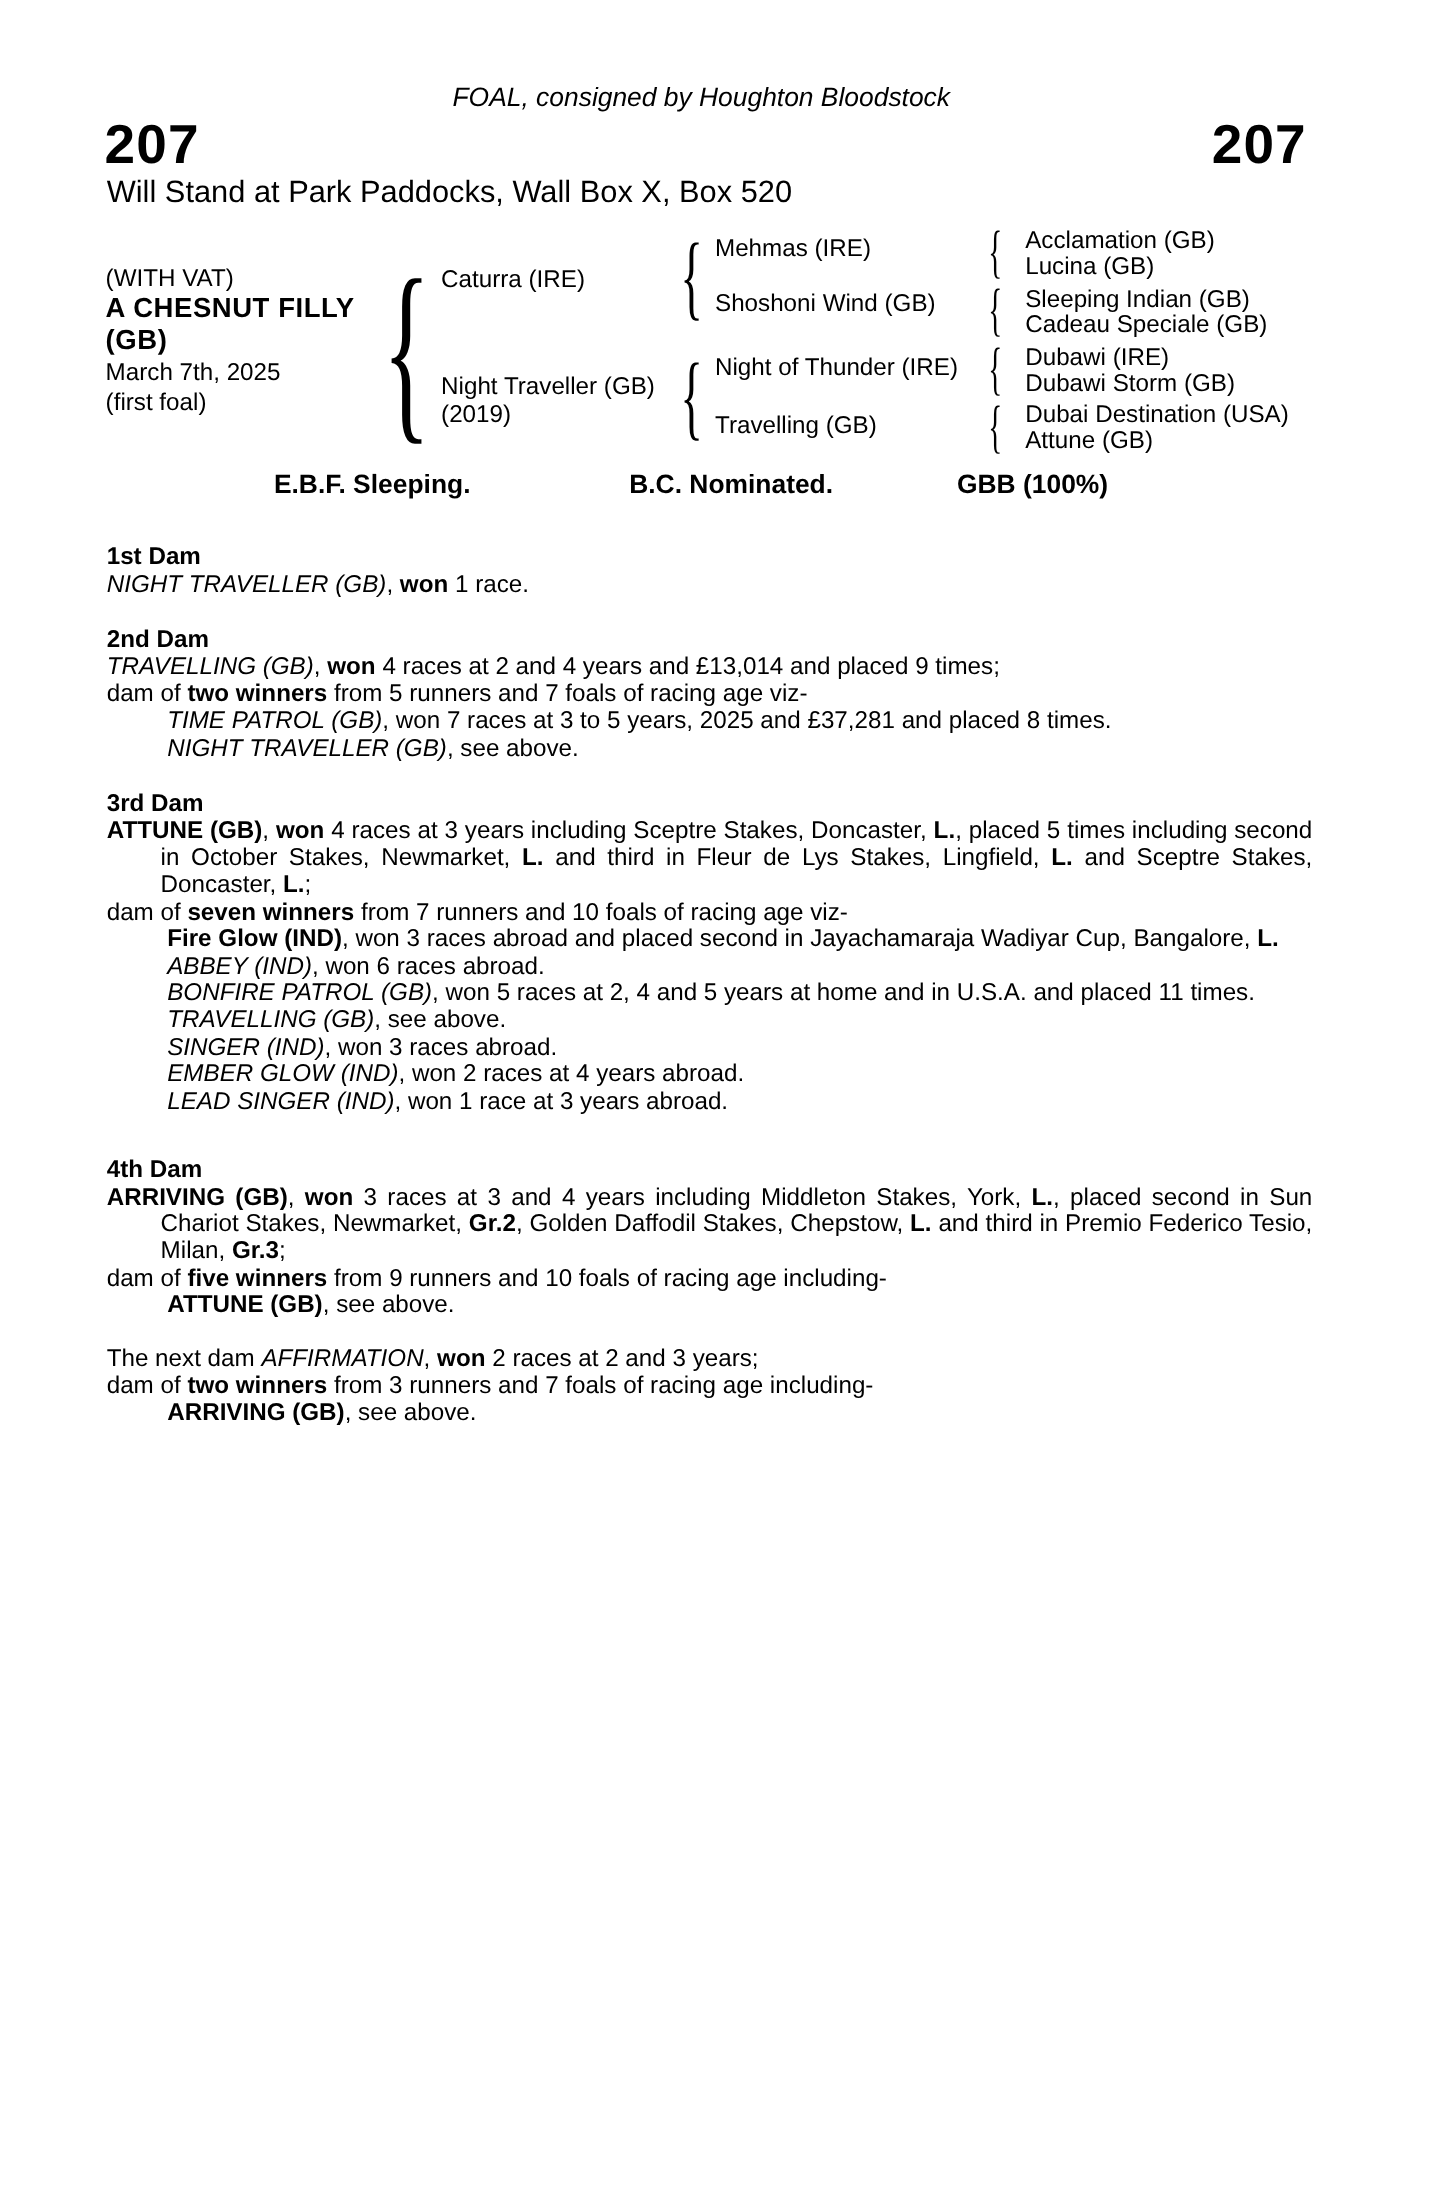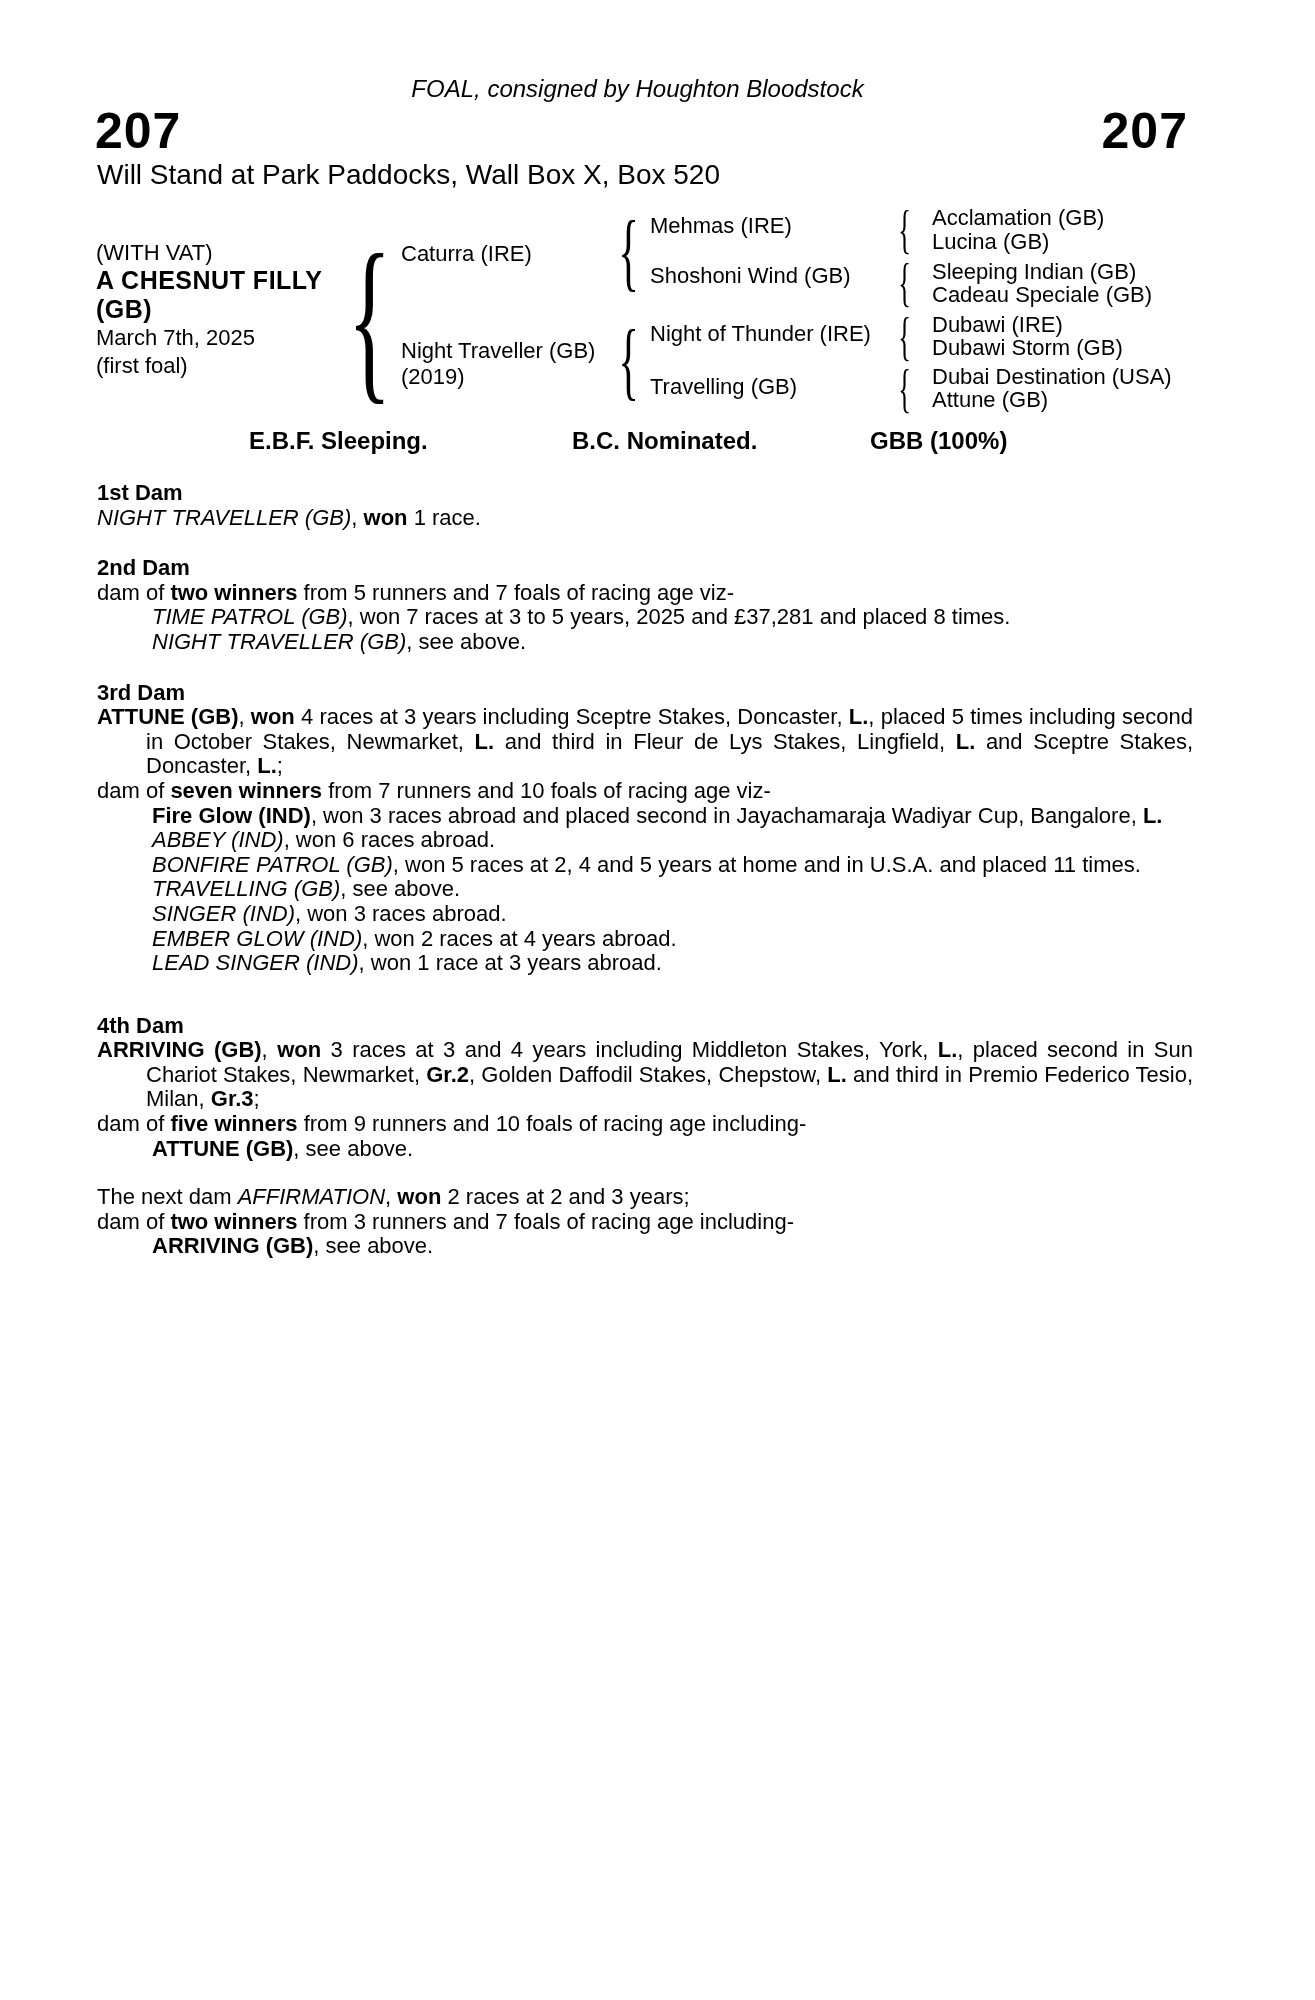--- a/index.html
+++ b/index.html
@@ -73,21 +73,21 @@
     white-space: nowrap;
   }
 
   
   .body-block {
     left: 97px; top: 478px; width: 1096px;
     font-size: 22px;
     line-height: 24.6px;
   }
   .section { margin-top: 26px; }
-  .section:first-child { margin-top: 3px; }
+  .section:first-child { margin-top: 16px; }
   .section:nth-child(4) { margin-top: 38px; }
   .section:nth-child(5) { margin-top: 24px; }
   .sec-heading { font-weight: bold; }
   .para { text-align: left; }
   .para.justify { text-align: justify; }
   .para-main    { padding-left: 49px; text-indent: -49px; }
   .para-progeny { padding-left: 96px; text-indent: -41px; }
   .s-b  { font-weight: bold; }
   .s-i  { font-style: italic; }
 </style>
@@ -146,20 +146,21 @@
     <span style="left:870px;">GBB (100%)</span>
   </div>
 
   <div class="abs body-block">
       <div class="section">
         <div class="sec-heading">1st Dam</div>
         <div class="para para-main"><span class="s-i">NIGHT TRAVELLER (GB)</span><span>, </span><span class="s-b">won</span><span> 1 race.</span></div>
       </div>
       <div class="section">
         <div class="sec-heading">2nd Dam</div>
+        <div class="para para-main"><span class="s-i">TRAVELLING (GB)</span><span>, </span><span class="s-b">won</span><span> 4 races at 2 and 4 years and £13,014 and placed 9 times;</span></div>
         <div class="para para-main"><span>dam of </span><span class="s-b">two winners</span><span> from 5 runners and 7 foals of racing age viz-</span></div>
         <div class="para para-progeny"><span class="s-i">TIME PATROL (GB)</span><span>, won 7 races at 3 to 5 years, 2025 and £37,281 and placed 8 times.</span></div>
         <div class="para para-progeny"><span class="s-i">NIGHT TRAVELLER (GB)</span><span>, see above.</span></div>
       </div>
       <div class="section">
         <div class="sec-heading">3rd Dam</div>
         <div class="para para-main justify"><span class="s-b">ATTUNE (GB)</span><span>, </span><span class="s-b">won</span><span> 4 races at 3 years including Sceptre Stakes, Doncaster, </span><span class="s-b">L.</span><span>, placed 5 times including second in October Stakes, Newmarket, </span><span class="s-b">L.</span><span> and third in Fleur de Lys Stakes, Lingfield, </span><span class="s-b">L.</span><span> and Sceptre Stakes, Doncaster, </span><span class="s-b">L.</span><span>;</span></div>
         <div class="para para-main"><span>dam of </span><span class="s-b">seven winners</span><span> from 7 runners and 10 foals of racing age viz-</span></div>
         <div class="para para-progeny justify"><span class="s-b">Fire Glow (IND)</span><span>, won 3 races abroad and placed second in Jayachamaraja Wadiyar Cup, Bangalore, </span><span class="s-b">L.</span></div>
         <div class="para para-progeny"><span class="s-i">ABBEY (IND)</span><span>, won 6 races abroad.</span></div>

